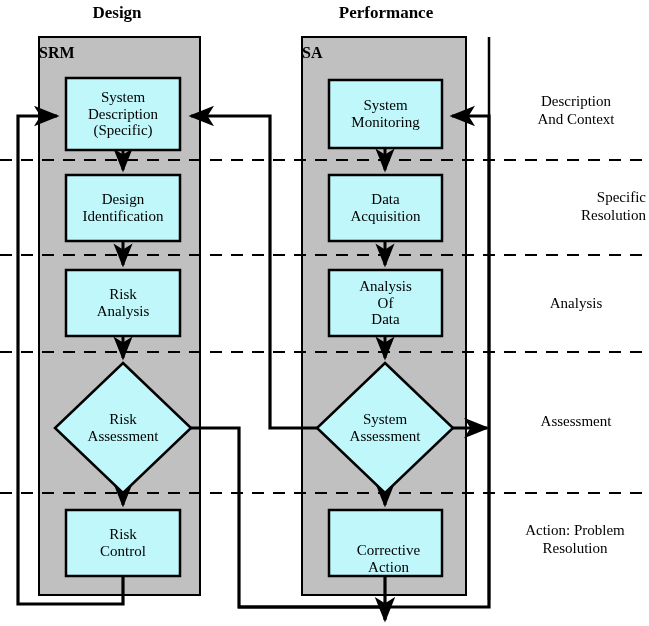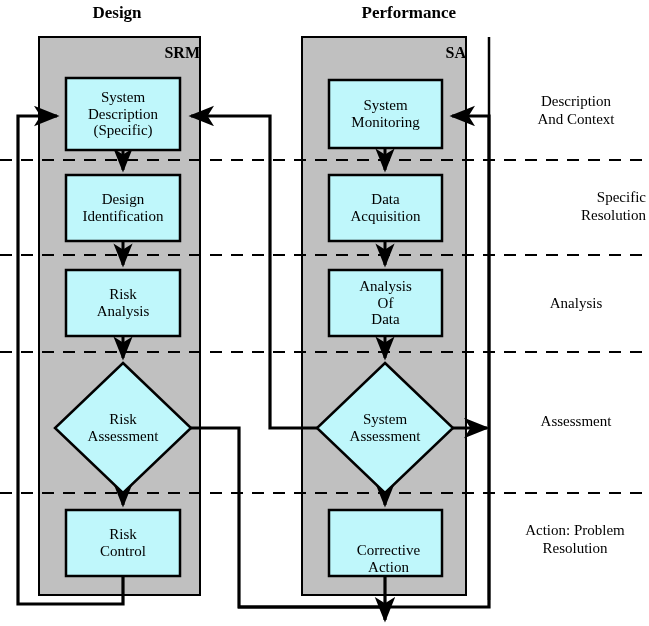--- a/index.html
+++ b/index.html
@@ -9,21 +9,21 @@
   }
   #stage{position:absolute;left:0;top:0;width:649px;height:626px;}
   svg#diagram{position:absolute;left:0;top:0;width:649px;height:626px;}
 
   .col-title{
     position:absolute;font-weight:bold;font-size:17px;color:#000;
     text-align:center;white-space:nowrap;
   }
   .panel-title{
     position:absolute;font-weight:bold;font-size:16px;color:#000;
-    text-align:right;white-space:nowrap;
+    text-align:left;white-space:nowrap;
   }
   .node-label{
     position:absolute;display:flex;align-items:center;justify-content:center;
     text-align:center;font-size:15px;line-height:1.12;color:#000;
     pointer-events:none;
   }
   .node-label span{display:block;}
   .band-label{
     position:absolute;text-align:center;font-size:15px;line-height:1.2;color:#000;
   }
@@ -85,21 +85,21 @@
     <rect x="66" y="510" width="114" height="66" fill="#bff7fb" stroke="#000" stroke-width="2.5"></rect>
 
     <rect x="329" y="80" width="113" height="68" fill="#bff7fb" stroke="#000" stroke-width="2.5"></rect>
     <rect x="329" y="175" width="113" height="66" fill="#bff7fb" stroke="#000" stroke-width="2.5"></rect>
     <rect x="329" y="270" width="113" height="66" fill="#bff7fb" stroke="#000" stroke-width="2.5"></rect>
     <polygon points="385,363 453,428 385,493 317,428" fill="#bff7fb" stroke="#000" stroke-width="2.5"></polygon>
     <rect x="329" y="510" width="113" height="66" fill="#bff7fb" stroke="#000" stroke-width="2.5"></rect>
   </svg>
 
   <div class="col-title" style="left:67px;top:3px;width:100px;">Design</div>
-  <div class="col-title" style="left:316px;top:3px;width:140px;text-align:right;">Performance</div>
+  <div class="col-title" style="left:316px;top:3px;width:140px;">Performance</div>
 
   <div class="panel-title" style="left:39px;top:44px;width:161px;">SRM</div>
   <div class="panel-title" style="left:302px;top:44px;width:164px;">SA</div>
 
   <div class="node-label" style="left:66px;top:78px;width:114px;height:72px;">
     <div>
       <span>System</span>
       <span>Description</span>
       <span>(Specific)</span>
     </div>

